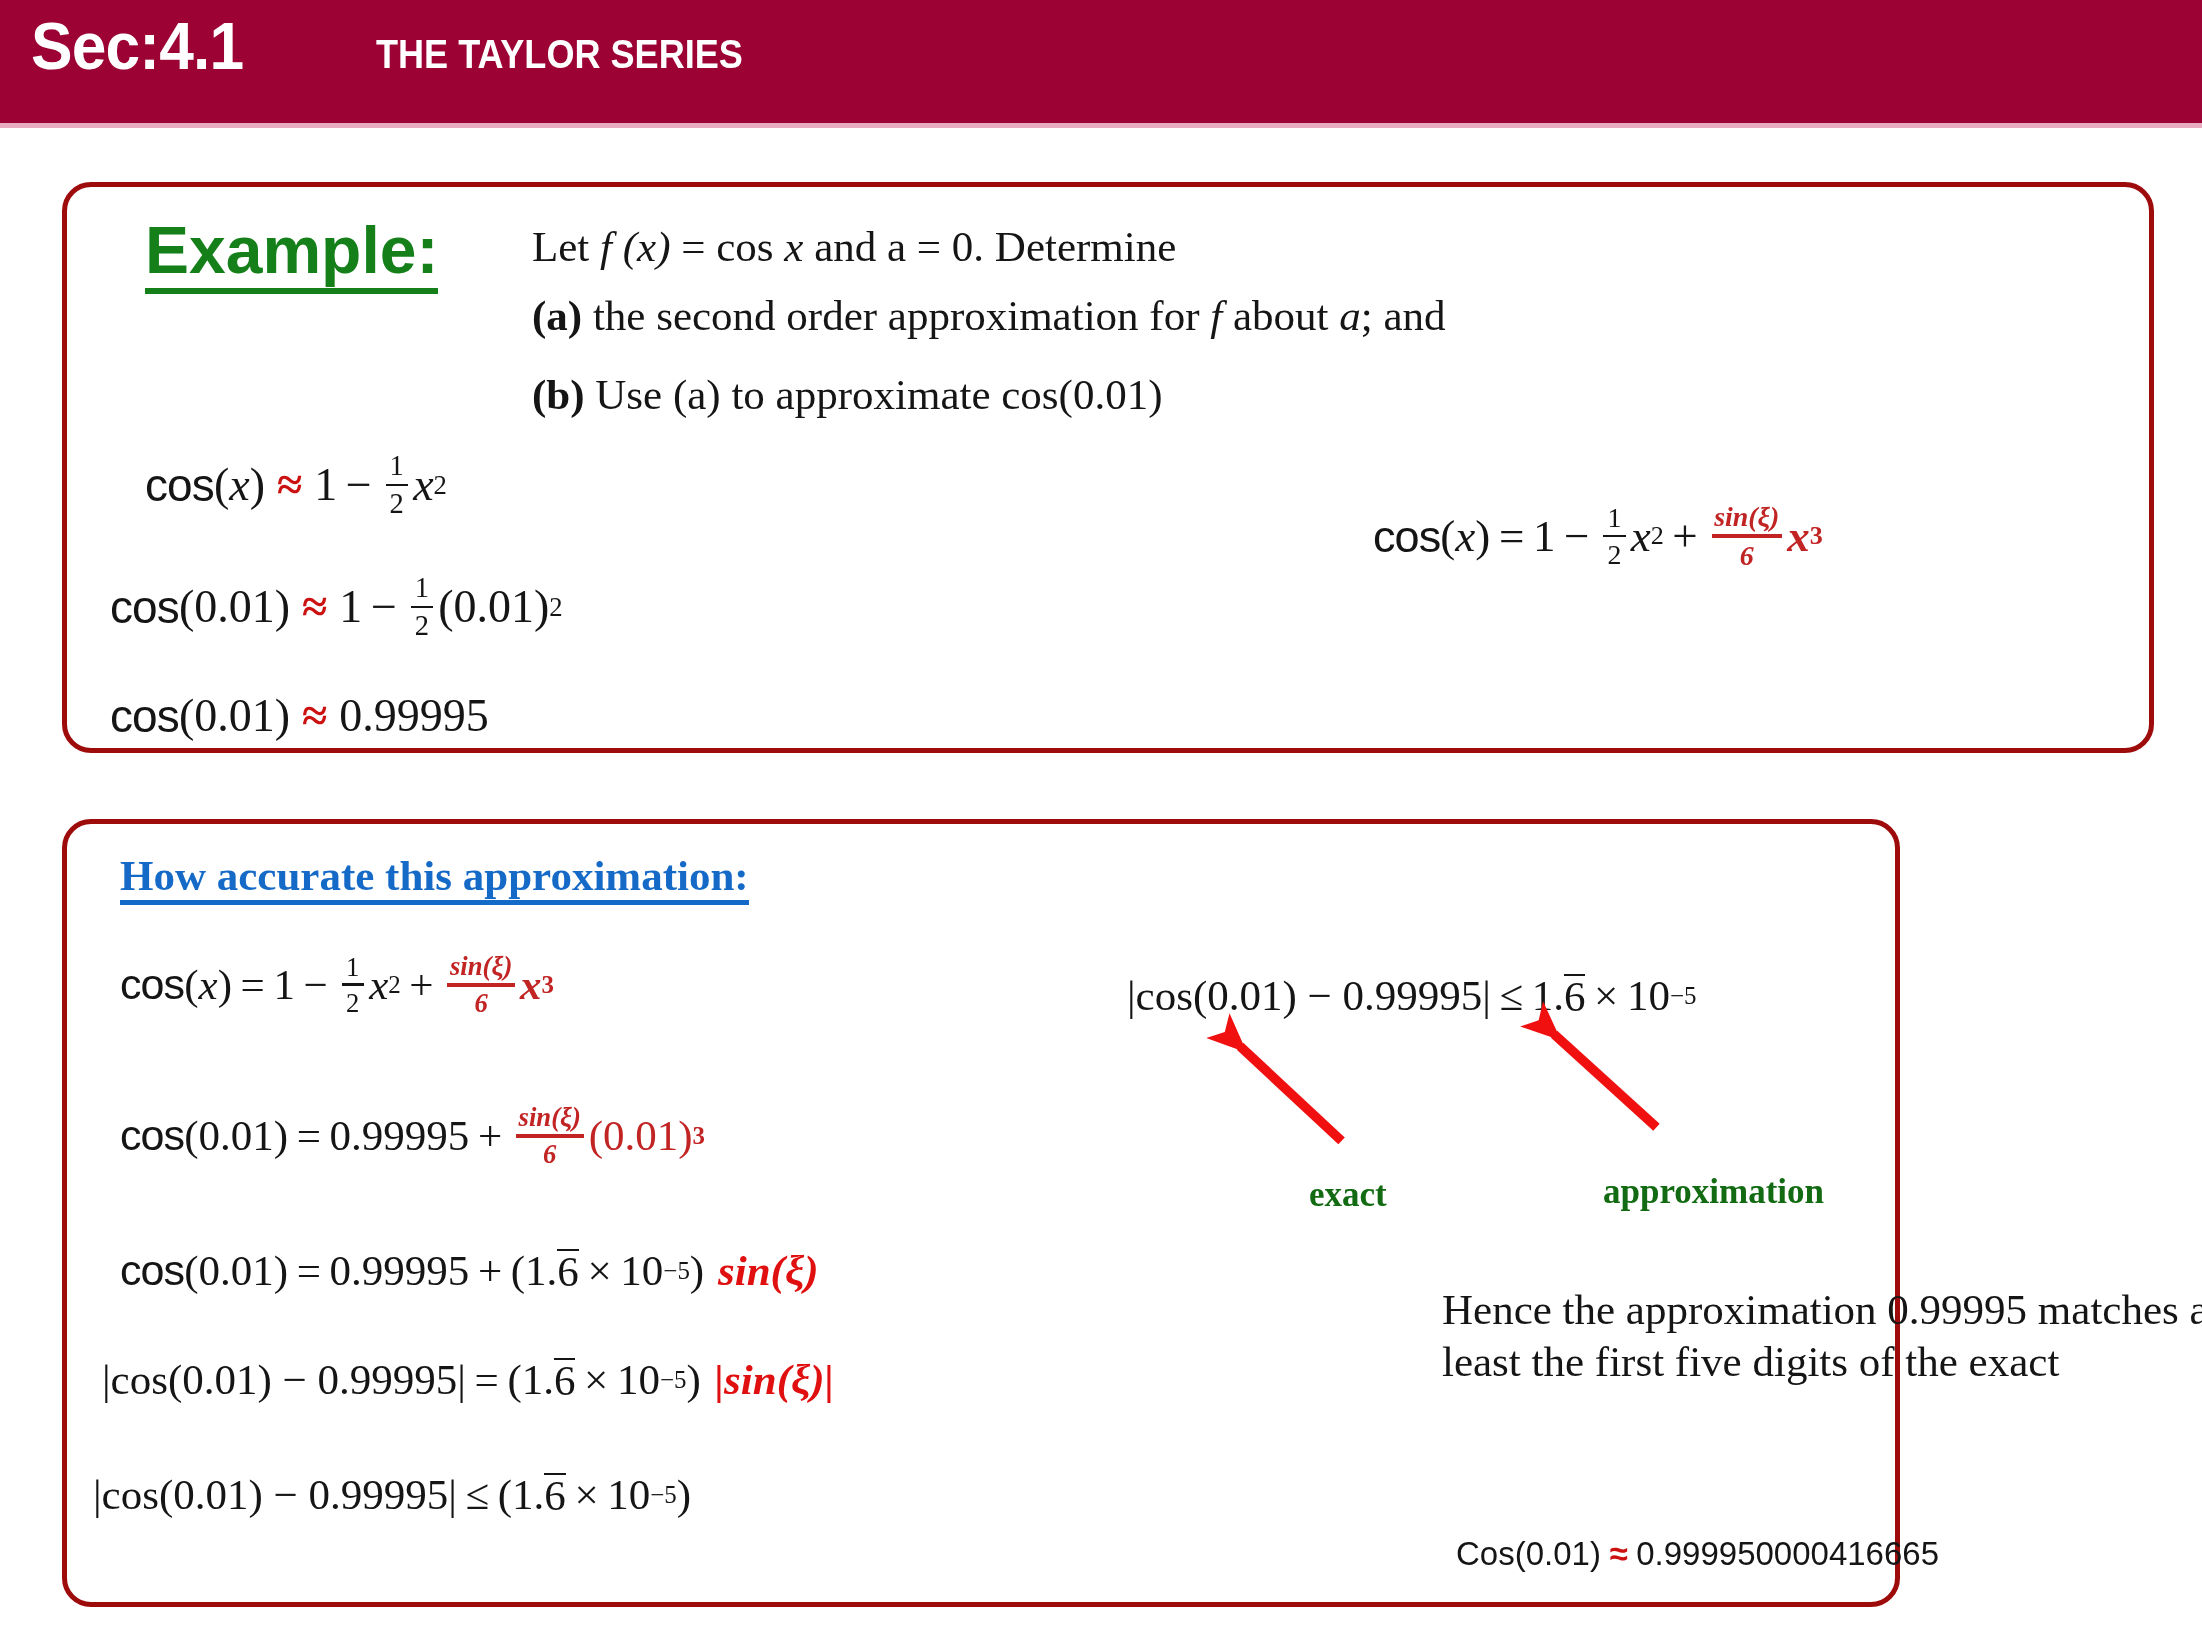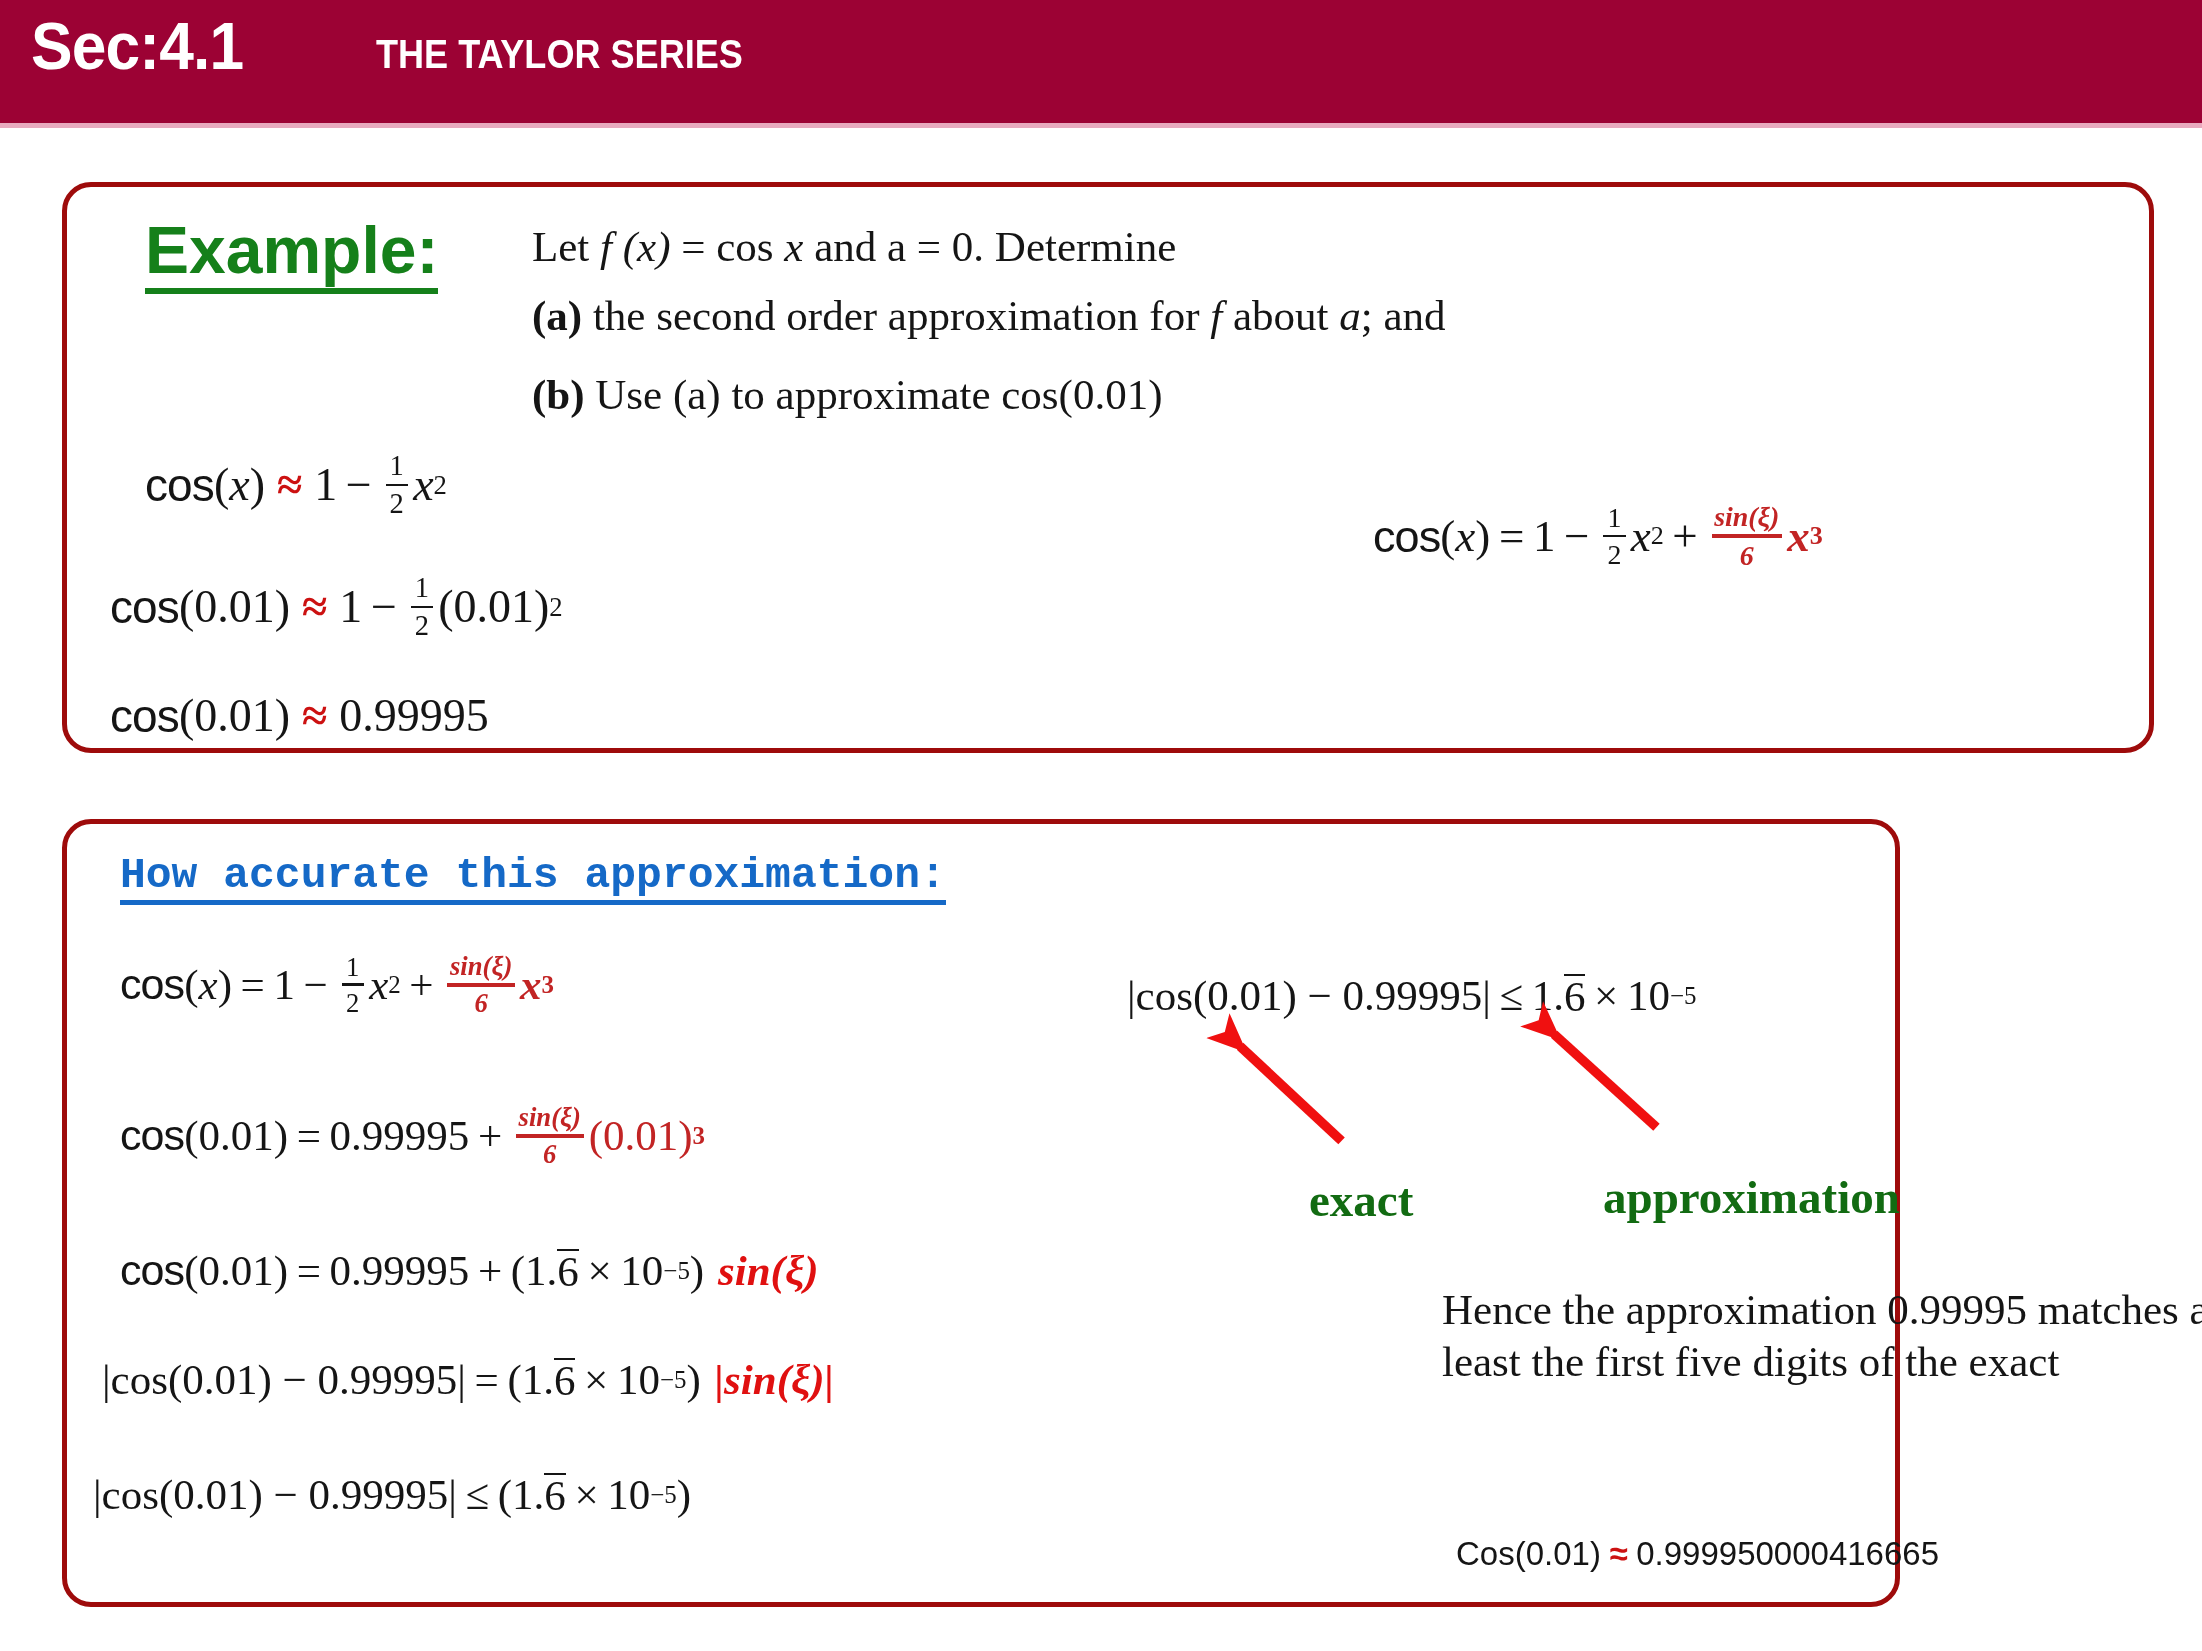--- a/index.html
+++ b/index.html
@@ -174,34 +174,34 @@
     border-top: 2.6px solid currentColor;
     padding-top: 0.9px;
     display: inline-block;
     line-height: 0.95;
   }
 
   
   #accuracy-heading {
     left: 120px;
     top: 854px;
-    font-family: Liberation Mono, monospace;
+    font-family: Liberation Serif, serif;
     font-weight: bold;
     font-size: 43px;
     color: #1569c7;
     border-bottom: 5.2px solid #1569c7;
     padding-bottom: 3.4px;
     line-height: 1;
   }
 
   
   .arrow-label {
     font-family: "Liberation Serif", serif;
     font-weight: bold;
-    font-size: 47px;
+    font-size: 35px;
     color: #126b12;
     line-height: 1;
   }
   #label-exact { left: 1309px; top: 1177px; }
   #label-approximation { left: 1603px; top: 1174px; }
 
   
   #conclusion {
     position: absolute;
     left: 1442px;

